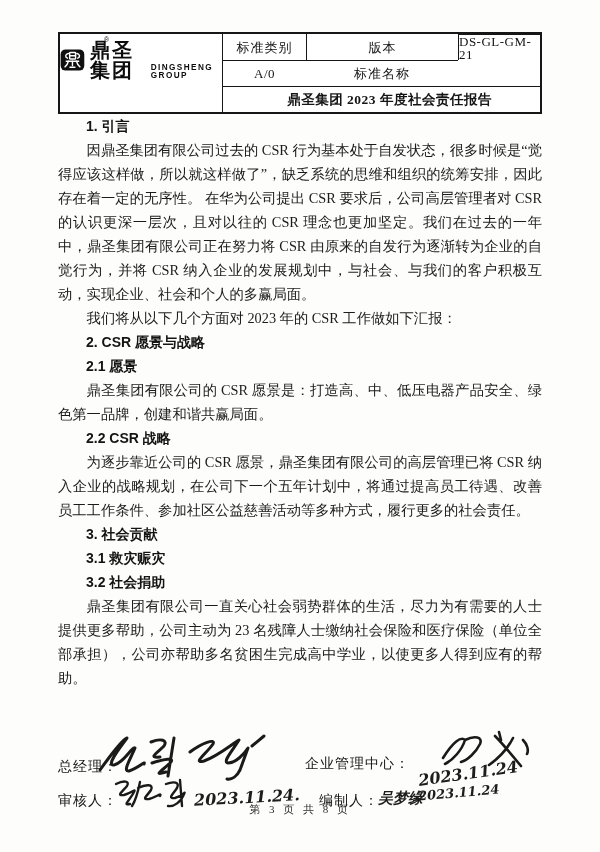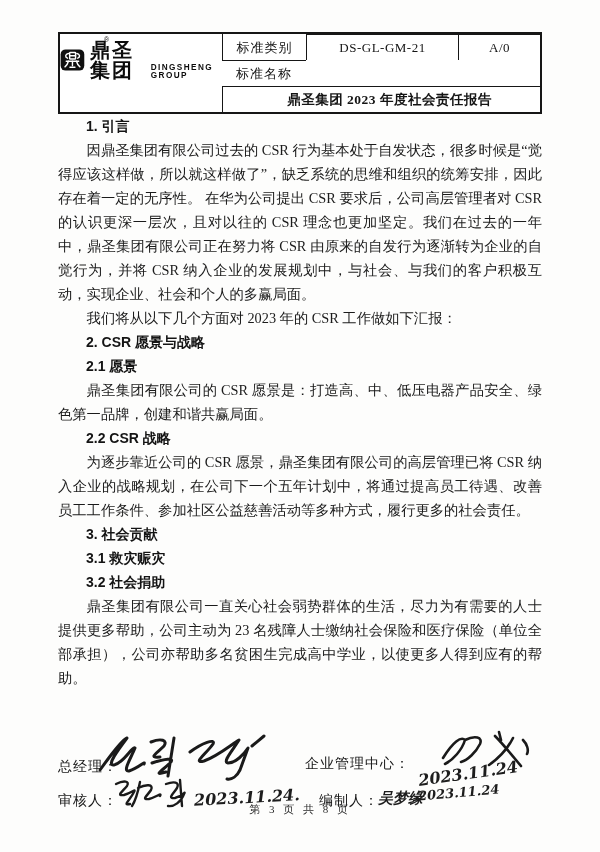--- a/index.html
+++ b/index.html
@@ -81,20 +81,21 @@
           <path d="M20 20 V27 M16 29.5 H24"></path>
         </g>
       </svg>
       <span class="rmark">®</span>
       <span class="logo-text">
         <span class="logo-cn">鼎圣集团</span>
         <span class="logo-en">DINGSHENG GROUP</span>
       </span>
     </div>
     <div class="cell no-t">标准类别</div>
+    <div class="cell no-t">版本</div>
     <div class="cell mono">DS-GL-GM-21</div>
     <div class="cell mono">A/0</div>
     <div class="cell no-l">标准名称</div>
     <div class="cell strong" style="grid-column:2/5;">鼎圣集团 2023 年度社会责任报告</div>
   </div>
 
   <div class="content">
       <p class="blk heading">1. 引言</p>
       <p class="blk para">因鼎圣集团有限公司过去的 CSR 行为基本处于自发状态，很多时候是“觉得应该这样做，所以就这样做了”，缺乏系统的思维和组织的统筹安排，因此存在着一定的无序性。 在华为公司提出 CSR 要求后，公司高层管理者对 CSR 的认识更深一层次，且对以往的 CSR 理念也更加坚定。我们在过去的一年中，鼎圣集团有限公司正在努力将 CSR 由原来的自发行为逐渐转为企业的自觉行为，并将 CSR 纳入企业的发展规划中，与社会、与我们的客户积极互动，实现企业、社会和个人的多赢局面。</p>
       <p class="blk para">我们将从以下几个方面对 2023 年的 CSR 工作做如下汇报：</p>

